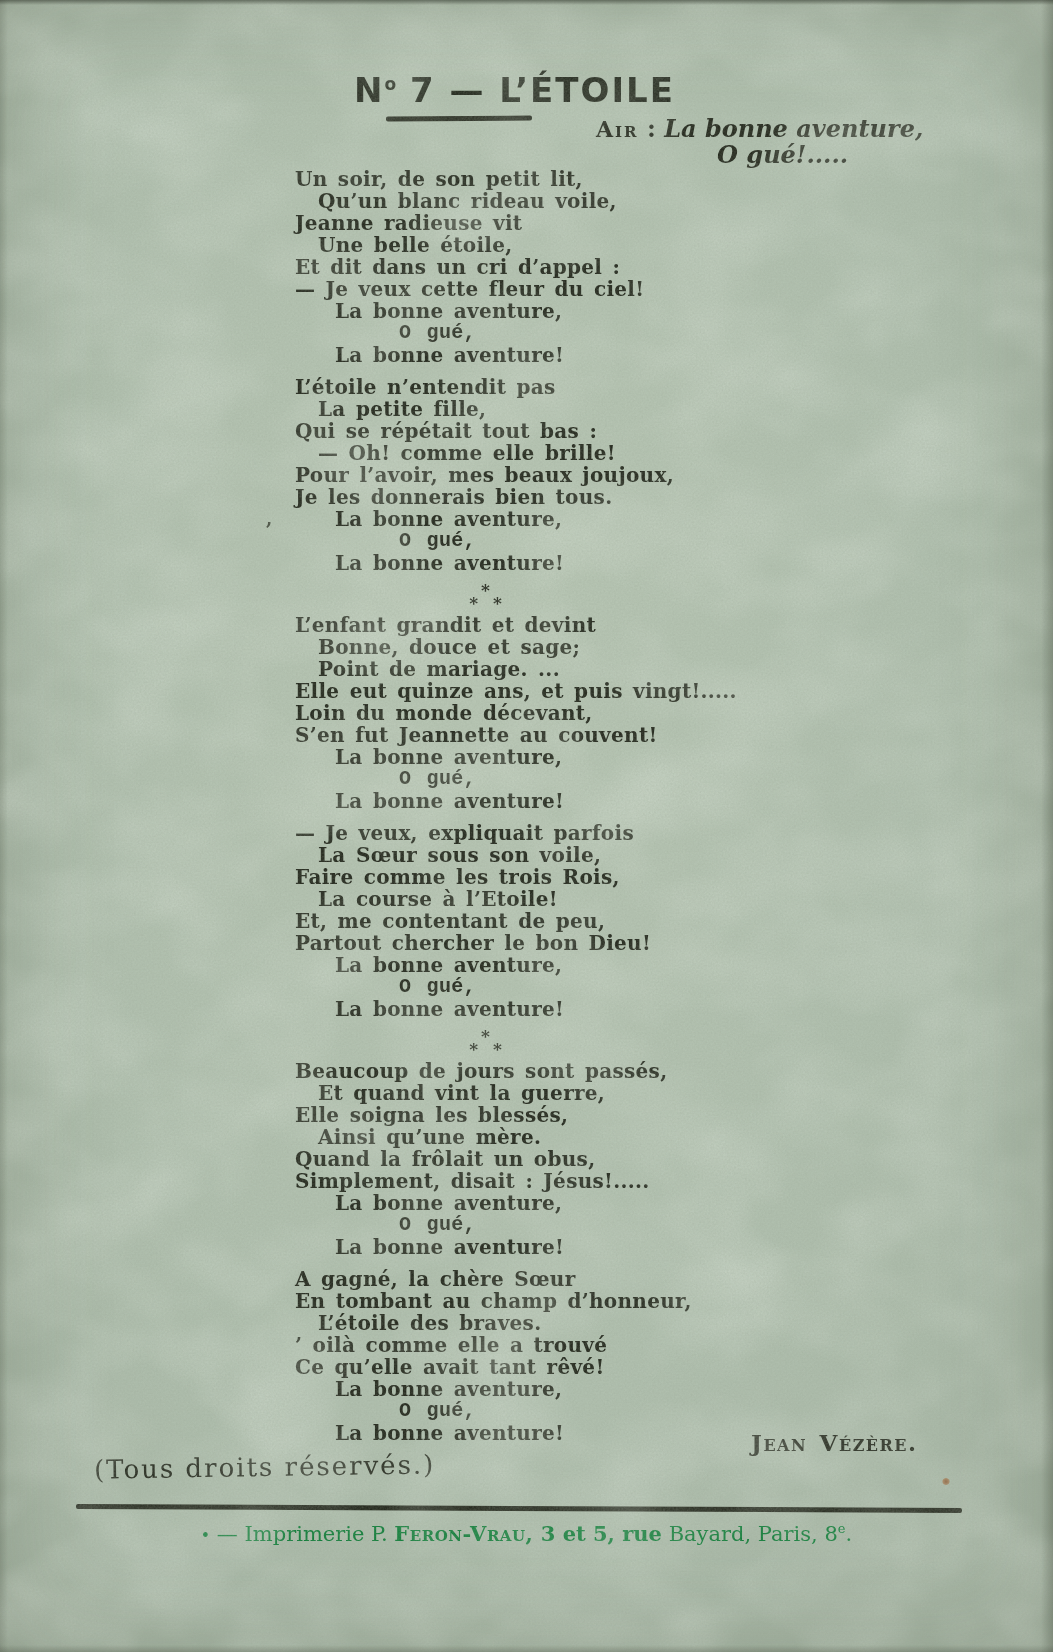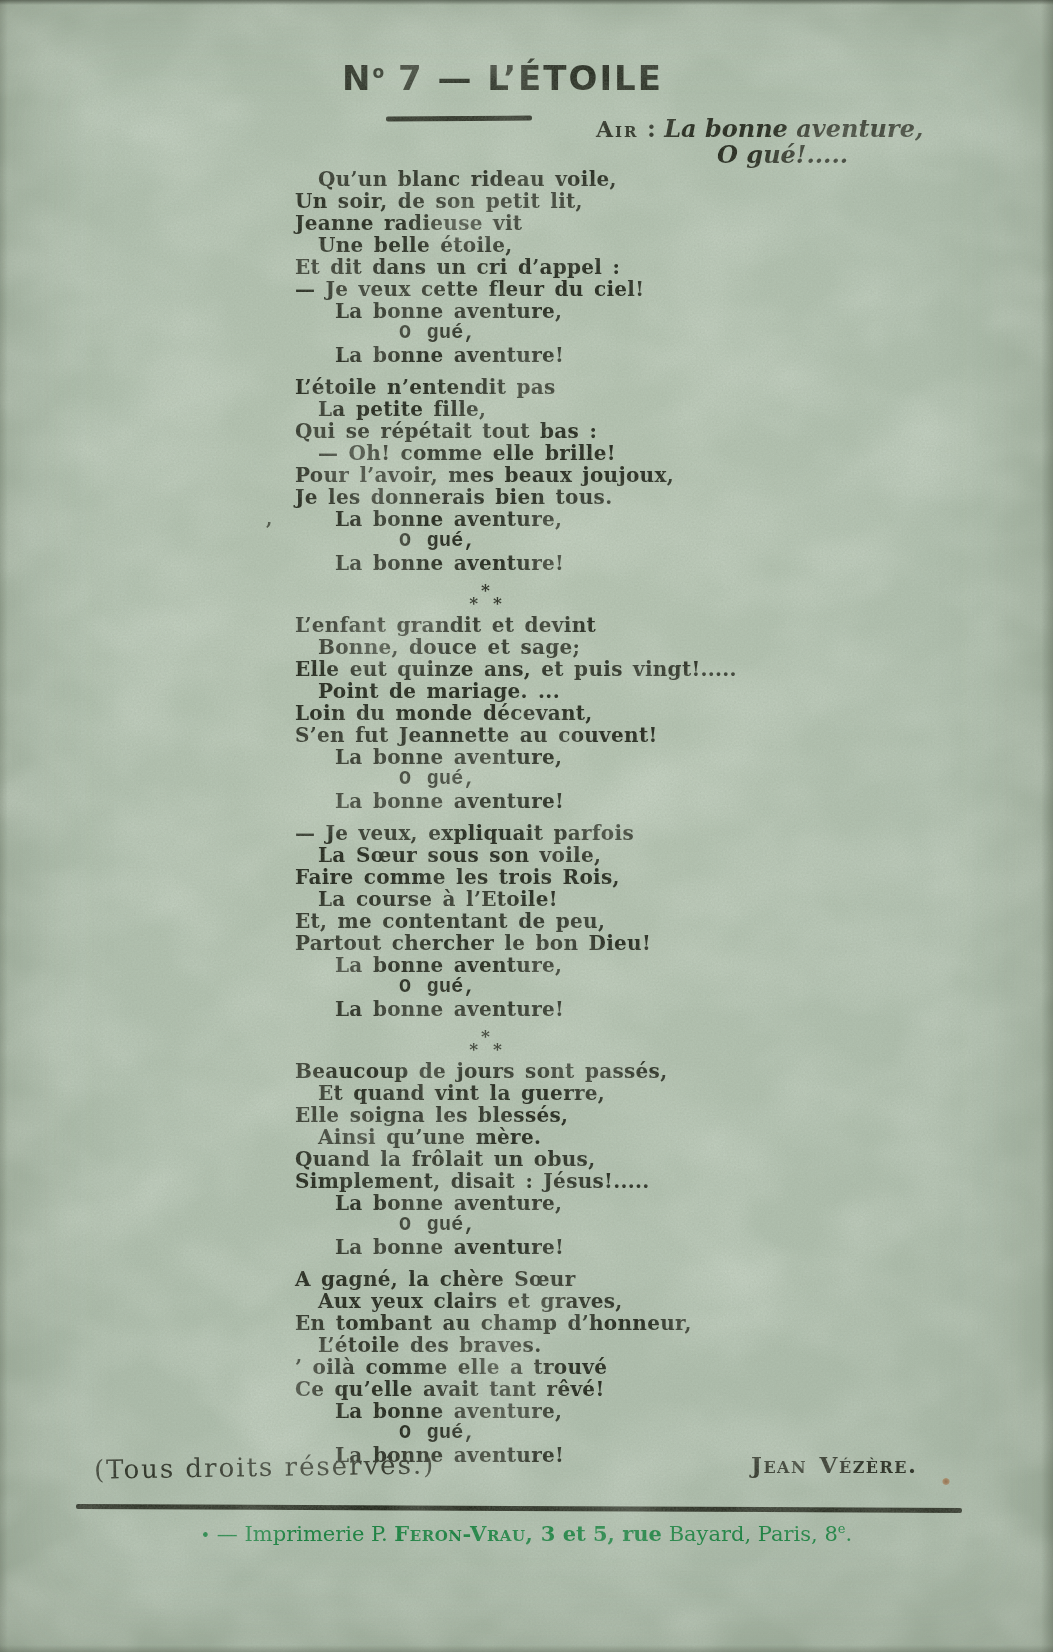--- a/index.html
+++ b/index.html
@@ -6,21 +6,21 @@
   body {
     width:1053px; height:1652px; overflow:hidden; position:relative;
     background: radial-gradient(ellipse at 45% 38%, #b8c6b4 0%, #b0bfae 55%, #a5b4a3 100%);
     font-family:"DejaVu Serif", serif;
     color:#272b20;
   }
   .page { position:absolute; inset:0; }
 
   
   .title {
-    position:absolute; left:342px; top:58px; margin:0;
+    position:absolute; left:342px; top:58px; margin:12px;
     font-family:"DejaVu Sans", sans-serif; font-weight:bold;
     font-size:34px; letter-spacing:2px; color:#1f2419; white-space:nowrap;
   }
   .title sup { font-size:0.5em; letter-spacing:0; }
   .title-rule {
     position:absolute; left:386px; top:116px; width:146px; height:5px;
     background:#262a1f; transform:rotate(-0.4deg); border-radius:2px;
   }
   .air { position:absolute; left:596px; top:114px; font-size:24px; font-weight:bold; white-space:nowrap; }
   .air-label { font-variant:small-caps; letter-spacing:2px; font-size:22px; font-style:normal;text-align:right; }
@@ -98,22 +98,22 @@
   <div class="title-rule"></div>
 
   <div class="air">
     <div class="air-line1"><span class="air-label">Air</span><span> : </span><span class="air-italic">La bonne aventure,</span></div>
     <div class="air-line2 air-italic">O gué!.....</div>
   </div>
 
   <div class="poem">
 
     <div class="stanza">
+        <div class="line ind0">Un soir, de son petit lit,</div>
         <div class="line ind1">Qu’un blanc rideau voile,</div>
-        <div class="line ind0">Un soir, de son petit lit,</div>
         <div class="line ind0">Jeanne radieuse vit</div>
         <div class="line ind1">Une belle étoile,</div>
         <div class="line ind0">Et dit dans un cri d’appel :</div>
         <div class="line ind0">— Je veux cette fleur du ciel!</div>
         <div class="line ind2">La bonne aventure,</div>
         <div class="line ind3">O gué,</div>
         <div class="line ind2">La bonne aventure!</div>
       </div>
       <div class="stanza">
         <div class="line ind0">L’étoile n’entendit pas</div>
@@ -126,22 +126,22 @@
         <div class="line ind3">O gué,</div>
         <div class="line ind2">La bonne aventure!</div>
       </div>
       <div class="sep">
         <div>*</div>
         <div>* *</div>
       </div>
       <div class="stanza">
         <div class="line ind0">L’enfant grandit et devint</div>
         <div class="line ind1">Bonne, douce et sage;</div>
+        <div class="line ind1">Point de mariage. ...</div>
         <div class="line ind0">Elle eut quinze ans, et puis vingt!.....</div>
-        <div class="line ind1">Point de mariage. ...</div>
         <div class="line ind0">Loin du monde décevant,</div>
         <div class="line ind0">S’en fut Jeannette au couvent!</div>
         <div class="line ind2">La bonne aventure,</div>
         <div class="line ind3">O gué,</div>
         <div class="line ind2">La bonne aventure!</div>
       </div>
       <div class="stanza">
         <div class="line ind0">— Je veux, expliquait parfois</div>
         <div class="line ind1">La Sœur sous son voile,</div>
         <div class="line ind0">Faire comme les trois Rois,</div>
@@ -162,21 +162,20 @@
         <div class="line ind0">Elle soigna les blessés,</div>
         <div class="line ind1">Ainsi qu’une mère.</div>
         <div class="line ind0">Quand la frôlait un obus,</div>
         <div class="line ind0">Simplement, disait : Jésus!.....</div>
         <div class="line ind2">La bonne aventure,</div>
         <div class="line ind3">O gué,</div>
         <div class="line ind2">La bonne aventure!</div>
       </div>
       <div class="stanza">
         <div class="line ind0">A gagné, la chère Sœur</div>
-        <div class="line ind1">Aux yeux clairs et graves,</div>
         <div class="line ind0">En tombant au champ d’honneur,</div>
         <div class="line ind1">L’étoile des braves.</div>
         <div class="line ind0">’ oilà comme elle a trouvé</div>
         <div class="line ind0">Ce qu’elle avait tant rêvé!</div>
         <div class="line ind2">La bonne aventure,</div>
         <div class="line ind3">O gué,</div>
         <div class="line ind2">La bonne aventure!</div>
       </div>
       <div class="signature">Jean Vézère.</div>
   </div>

